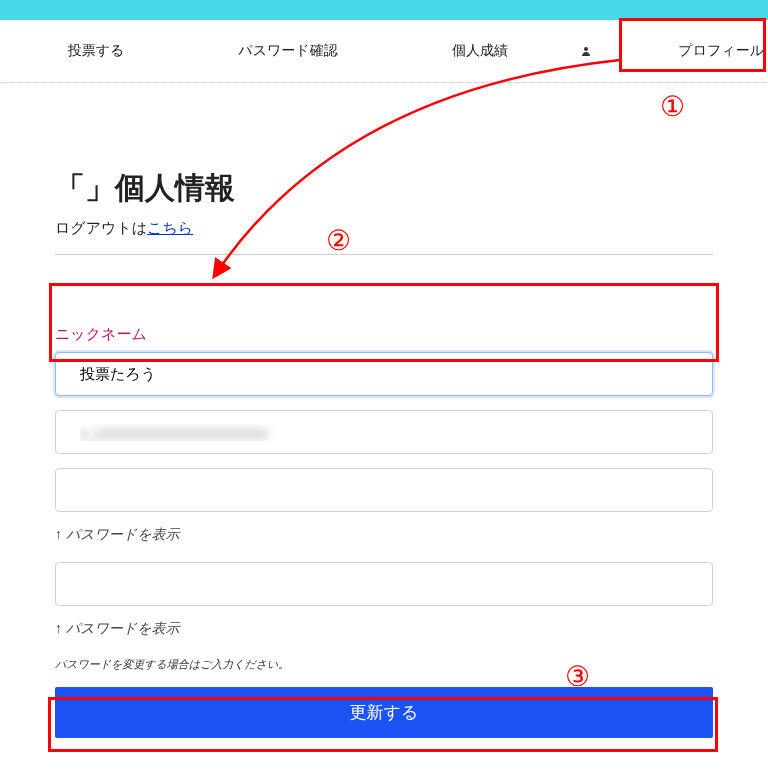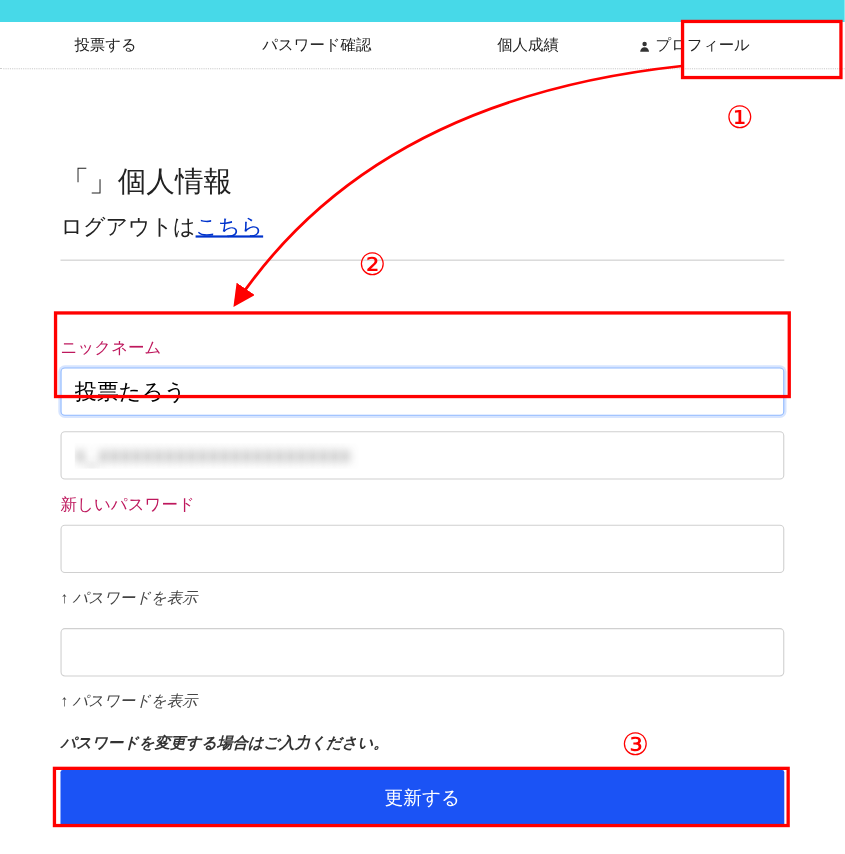--- a/index.html
+++ b/index.html
@@ -15,46 +15,47 @@
       position: relative;
       overflow: hidden;
     }
     .nav {
       display: flex;
       border-bottom: 1px dotted #ccc;
     }
     .nav-item {
       flex: 1;
       text-align: center;
-      padding: 12px 4px;
+      padding: 22px 4px;
       font-size: 14px;
       cursor: pointer;
     }
     .nav-item.profile {
       display: flex;
       align-items: center;
-      justify-content: flex-start;
+      justify-content: space-between;
       gap: 4px;
+      font-family: Liberation Serif, serif;
     }
     .user-icon {
       width: 12px;
       height: 12px;
       display: inline-block;
     }
     .content {
       padding: 0 55px;
     }
     .title {
-      font-size: 26px;
-      font-weight: normal;
+      font-size: 30px;
+      font-weight: bold;
       margin-top: 85px;
       margin-bottom: 10px;
     }
     .logout-text {
-      font-size: 20px;
+      font-size: 15px;
       margin-bottom: 16px;
     }
     .logout-link {
       color: #0033cc;
       text-decoration: underline;
       cursor: pointer;
     }
     .hr {
       border: none;
       border-top: 1px solid #ccc;
@@ -63,46 +64,45 @@
     .field-label {
       font-size: 15px;
       color: #be185d;
       margin-bottom: 8px;
     }
     .field-input {
       width: 100%;
       height: 44px;
       border: 1px solid #d0d0d0;
       border-radius: 4px;
-      padding: 0 12px;
-      font-size: 20px;
+      padding: 0 24px;
+      font-size: 15px;
       margin-bottom: 14px;
     }
     .field-input.nickname {
       border: 1px solid #8fb9ff;
       box-shadow: 0 0 0 2px rgba(140,180,255,0.35);
       outline: none;
     }
     .field-input.blurred {
       color: transparent;
       text-shadow: 0 0 8px rgba(80,80,80,0.7);
     }
     .show-pw {
       font-size: 14px;
       color: #444;
       margin-bottom: 18px;
       font-style: italic;
     }
     .note {
-      font-size: 14px;
+      font-size: 11px;
       font-style: italic;
       color: #333;
       line-height: 1.5;
       margin-bottom: 14px;
-      font-weight: bold;
     }
     .submit {
       display: block;
       width: 100%;
       background: #1b53f5;
       color: #fff;
       text-align: center;
       padding: 14px 0;
       font-size: 17px;
       border: none;
@@ -157,21 +157,20 @@
   <div class="logout-text">
     <span>ログアウトは</span><a class="logout-link">こちら</a>
   </div>
   <hr class="hr">
 
   <div class="field-label">ニックネーム</div>
   <input class="field-input nickname" value="投票たろう" style="">
 
   <input class="field-input blurred" value="x_xxxxxxxxxxxxxxxxxxxxxxx" style="">
 
-  <div class="field-label">新しいパスワード</div>
   <input class="field-input" type="password" style="">
   <div class="show-pw">↑ パスワードを表示</div>
 
   <input class="field-input" type="password" style="">
   <div class="show-pw">↑ パスワードを表示</div>
 
   <div class="note">
     <span>パスワードを変更する場合はご入力ください。</span><br>
   </div>
 

